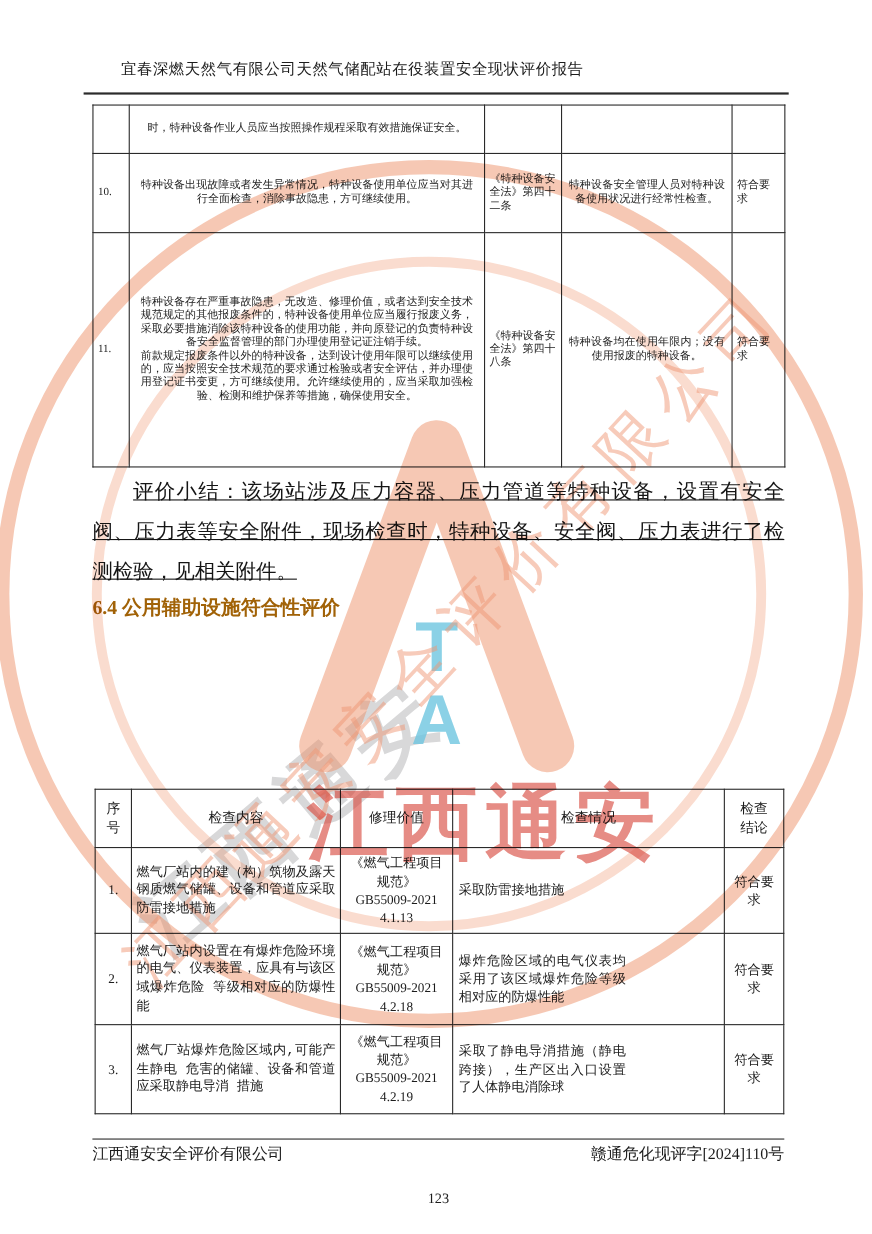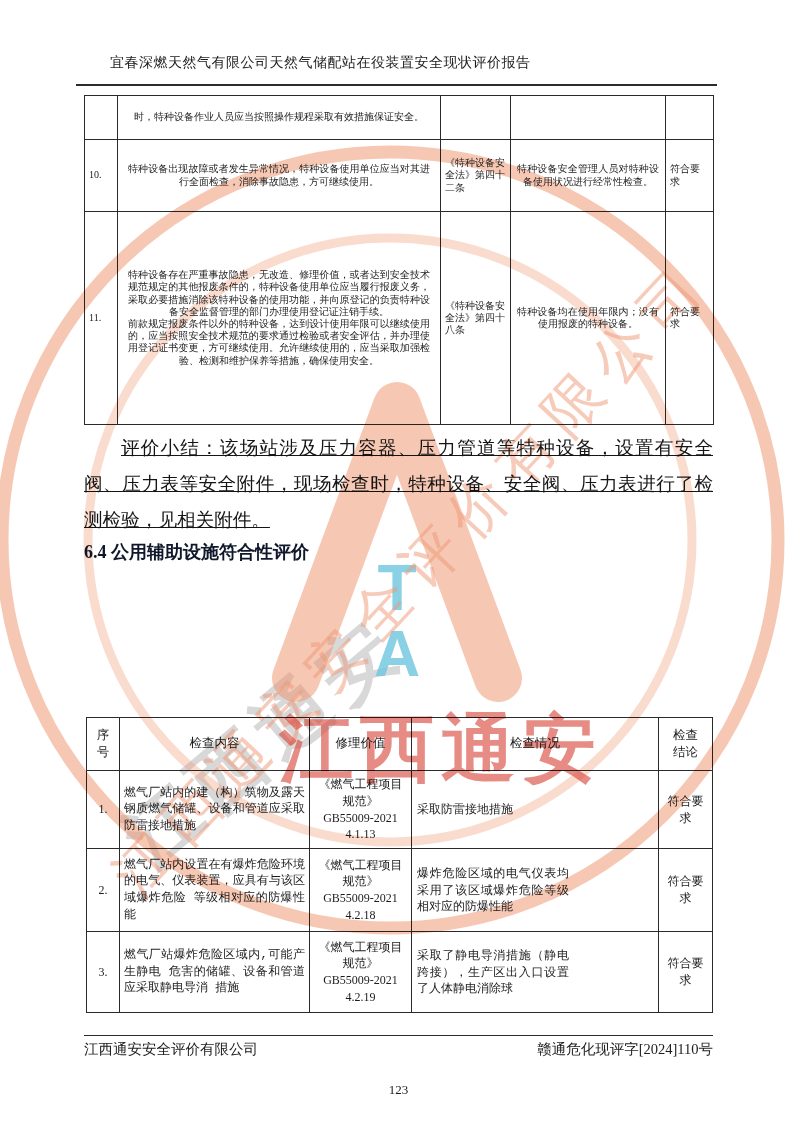--- a/index.html
+++ b/index.html
@@ -28,21 +28,21 @@
   #t2 td.cell-content{padding:2px 4px;text-align:justify;text-align-last:left;font-family:Liberation Mono, monospace;}
   #t2 td.cell-clause{text-align:center;white-space:pre-line;}
   #t2 td.cell-situation{padding:2px 5px;text-align:left;}
   #t2 td.cell-situation .narrow{max-width:152px;text-align:justify;text-align-last:left;}
   #t2 td.cell-result{padding:1px 8px;}
   
   .para{position:absolute;left:84px;width:629px;font-size:18.6px;line-height:36px;
         text-align:justify;color:#151515;text-decoration:underline;}
   .para.indent{text-indent:37px;}
   #para-summary{top:430px;}
-  .sec-heading{position:absolute;left:84px;top:540px;font-size:18px;font-weight:bold;color:#0f172a;}
+  .sec-heading{position:absolute;left:84px;top:540px;font-size:18px;font-weight:bold;color:#a16207;}
   #para-intro{top:573px;}
   
   .footer-rule{position:absolute;top:1035px;left:84px;width:629px;border-top:1.5px solid #2b2b2b;}
   .doc-footer{position:absolute;top:1040px;left:84px;width:629px;font-size:14.5px;}
   .doc-footer .f-left{position:absolute;left:0;top:0;}
   .doc-footer .f-center{position:absolute;left:0;right:0;top:-1px;text-align:center;font-size:13px;margin-top:43px;}
   .doc-footer .f-right{position:absolute;right:0;top:0;}
   
   .watermarks{position:absolute;inset:0;pointer-events:none;mix-blend-mode:multiply;}
   .wm-gray{

